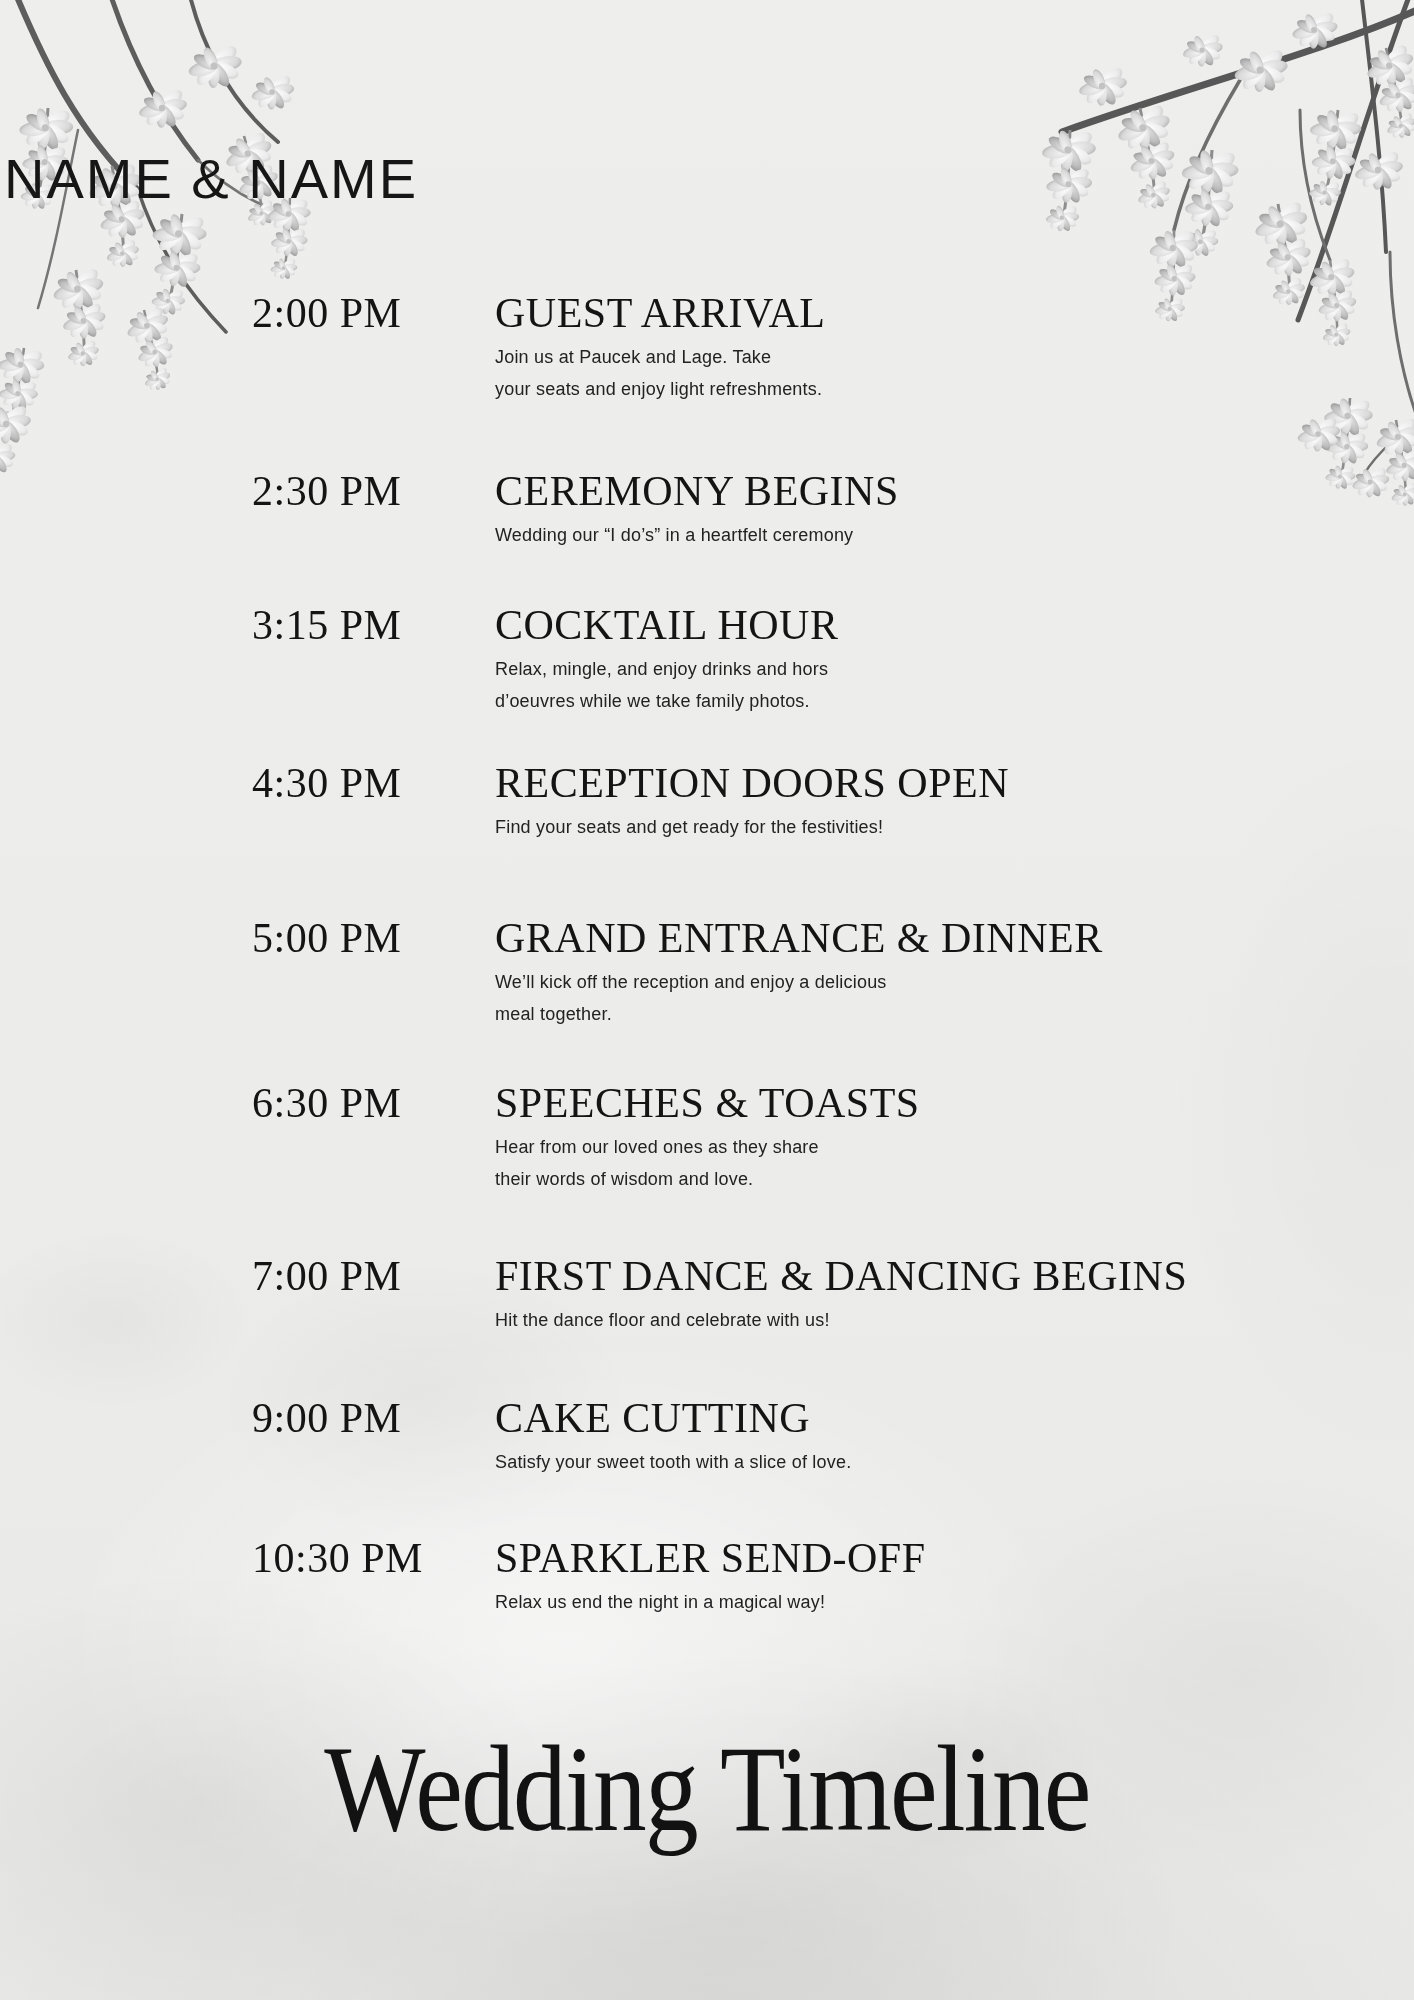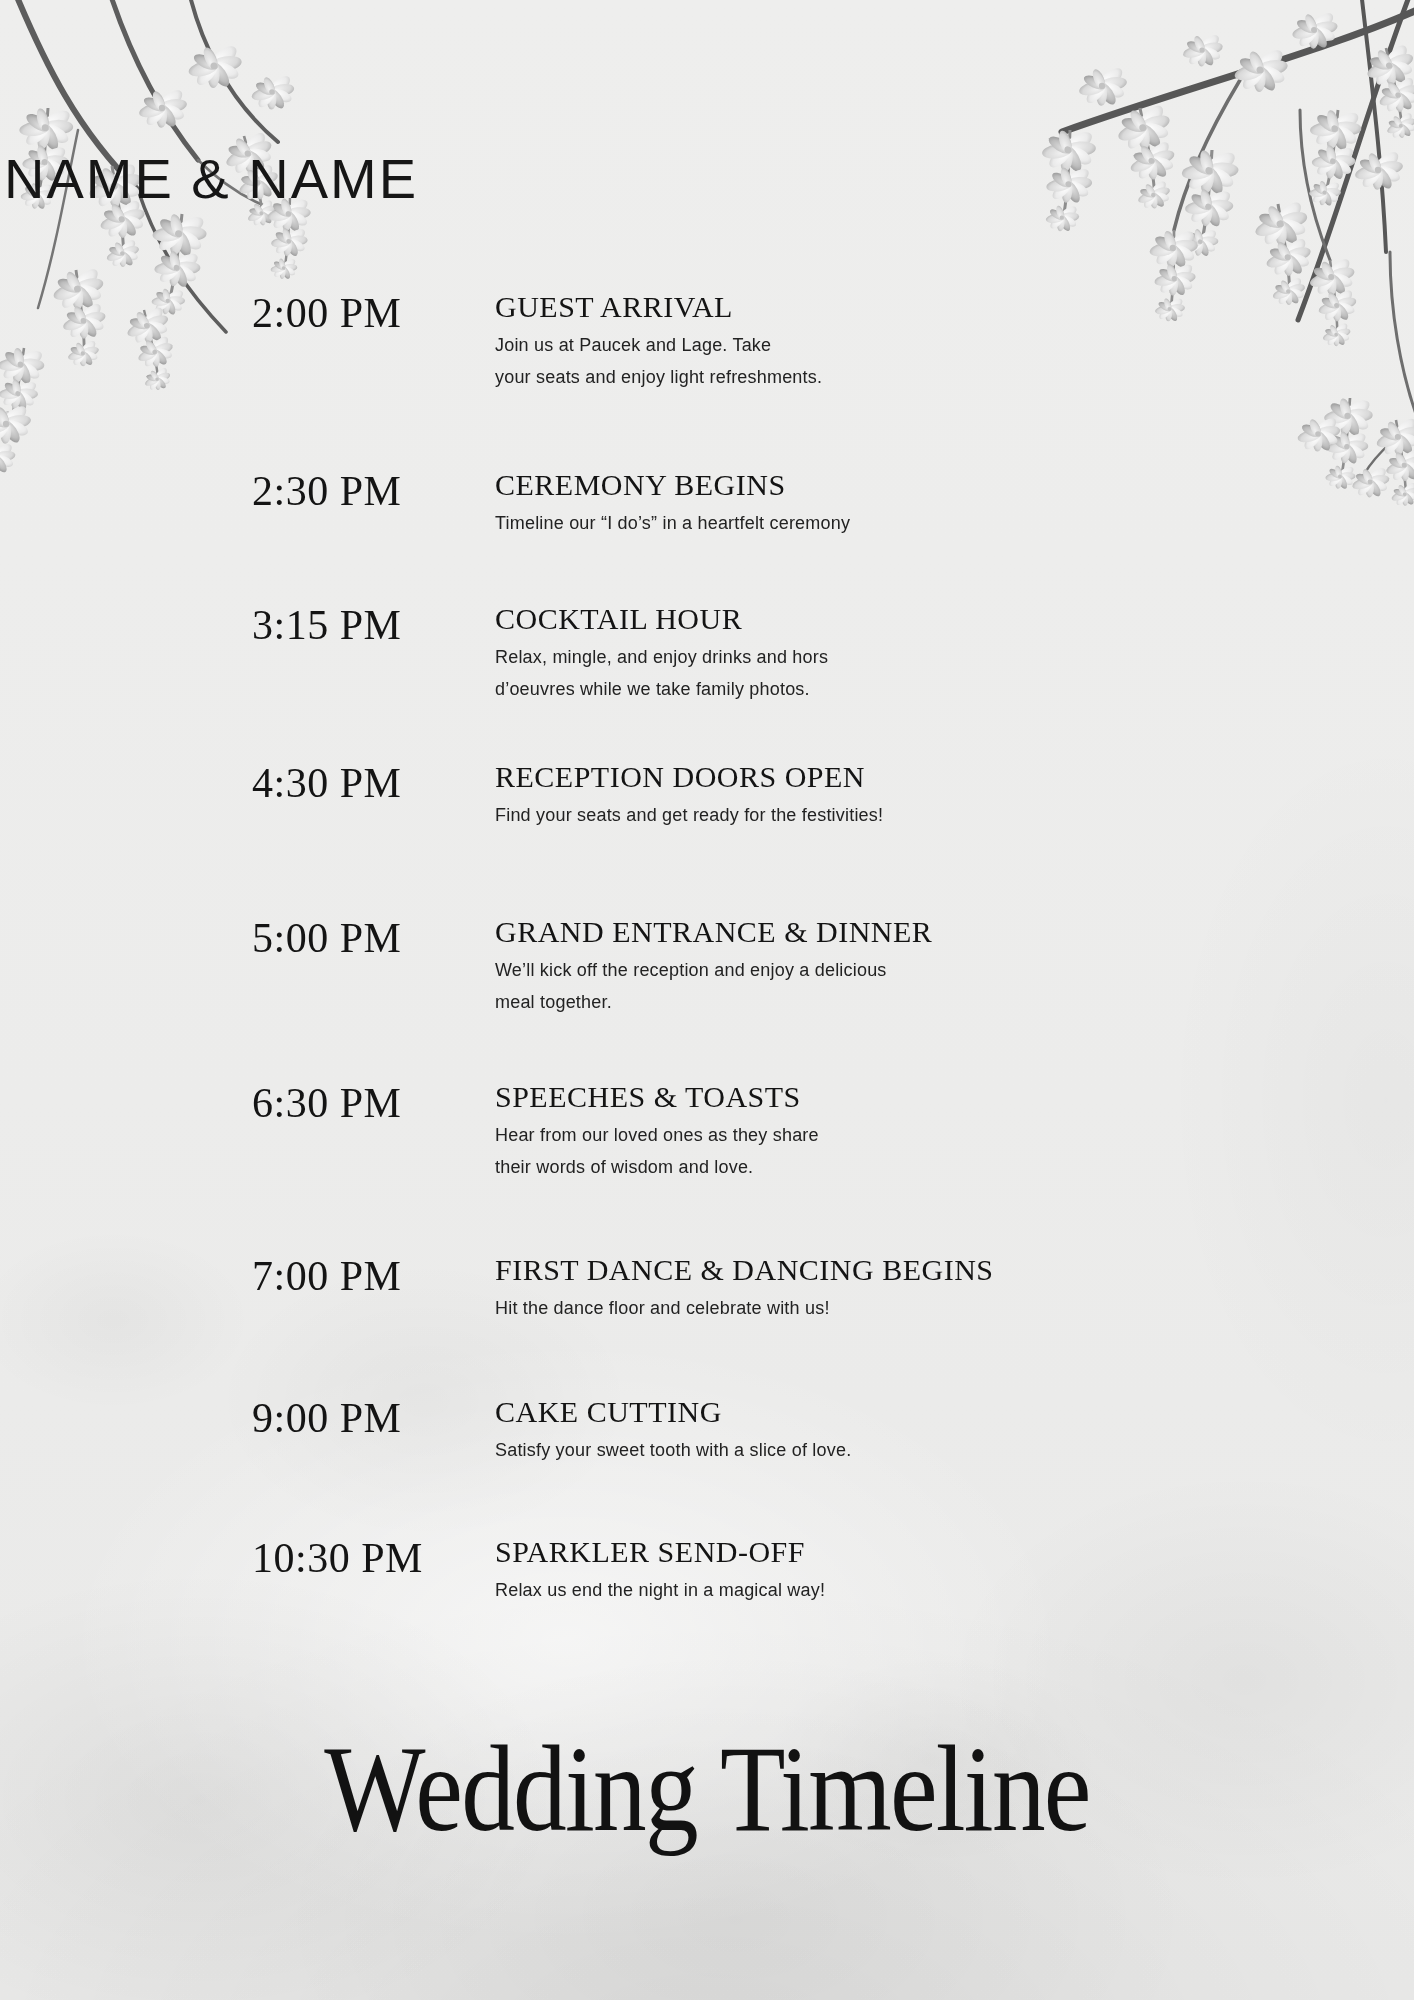--- a/index.html
+++ b/index.html
@@ -37,21 +37,21 @@
   .event{position:absolute;left:0;width:1230px;}
   .event .time{
     position:absolute;left:252px;top:0;
     font-family:"Liberation Serif","DejaVu Serif",serif;
     font-size:42px;font-weight:500;line-height:1;
     letter-spacing:0.5px;color:#141414;white-space:nowrap;
   }
   .event .content{margin-left:495px;width:760px;}
   .event .etitle{
     font-family:"Liberation Serif","DejaVu Serif",serif;
-    font-size:30px;font-weight:500;line-height:1;
+    font-size:42px;font-weight:500;line-height:1;
     letter-spacing:0.5px;color:#141414;white-space:nowrap;
   }
   .event .edesc{
     margin-top:7px;
     font-family:"Liberation Sans",sans-serif;
     font-size:18px;font-weight:400;line-height:32px;
     letter-spacing:0.2px;color:#222222;
     white-space:pre-line;
   }
   .footer-title{
@@ -171,21 +171,21 @@
       <div class="etitle">GUEST ARRIVAL</div>
       <div class="edesc">Join us at Paucek and Lage. Take
 your seats and enjoy light refreshments.</div>
     </div>
   </div>
 
   <div class="event" style="top:470px">
     <span class="time">2:30 PM</span>
     <div class="content">
       <div class="etitle">CEREMONY BEGINS</div>
-      <div class="edesc">Timeline our “I do’s” in a heartfelt ceremony</div>
+      <div class="edesc">Wedding our “I do’s” in a heartfelt ceremony</div>
     </div>
   </div>
 
   <div class="event" style="top:604px">
     <span class="time">3:15 PM</span>
     <div class="content">
       <div class="etitle">COCKTAIL HOUR</div>
       <div class="edesc">Relax, mingle, and enjoy drinks and hors
 d’oeuvres while we take family photos.</div>
     </div>

